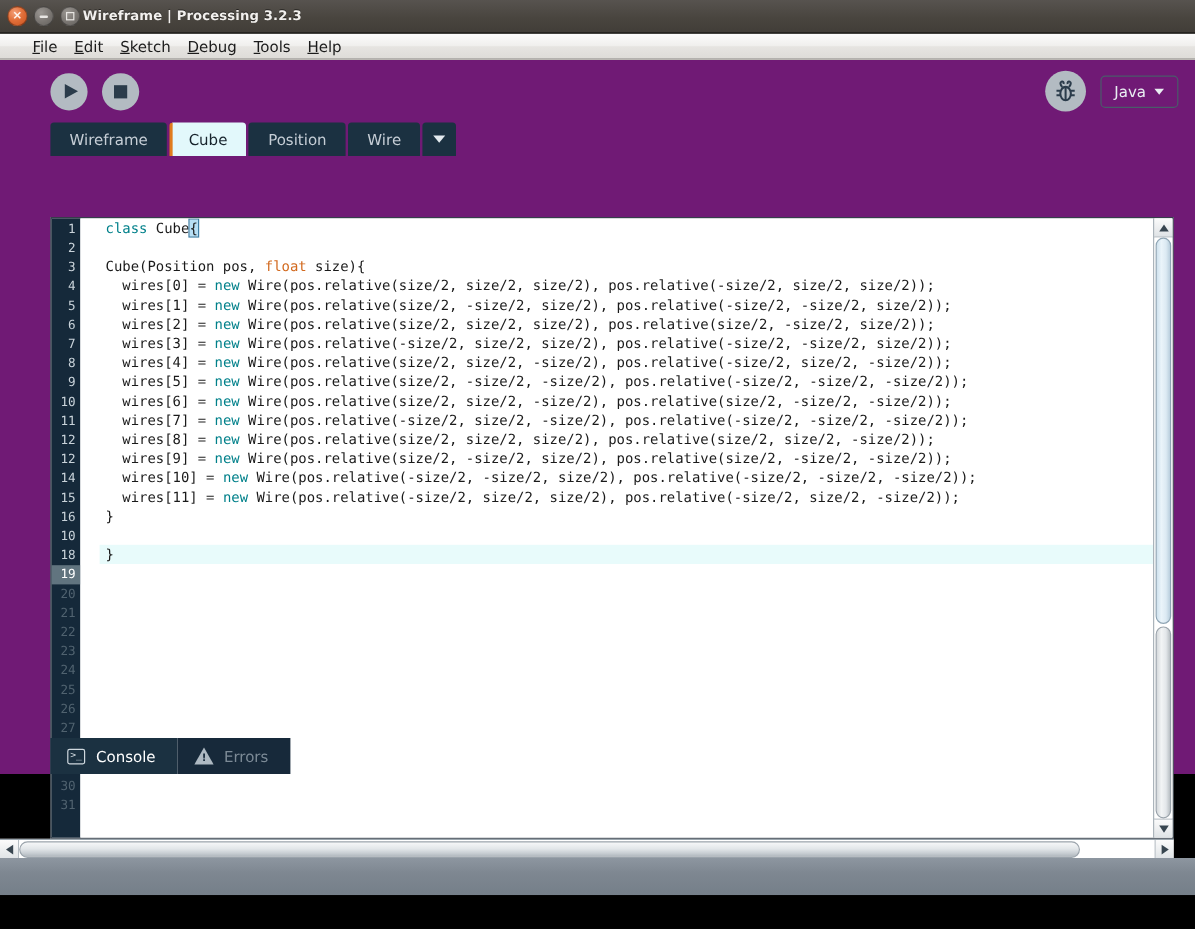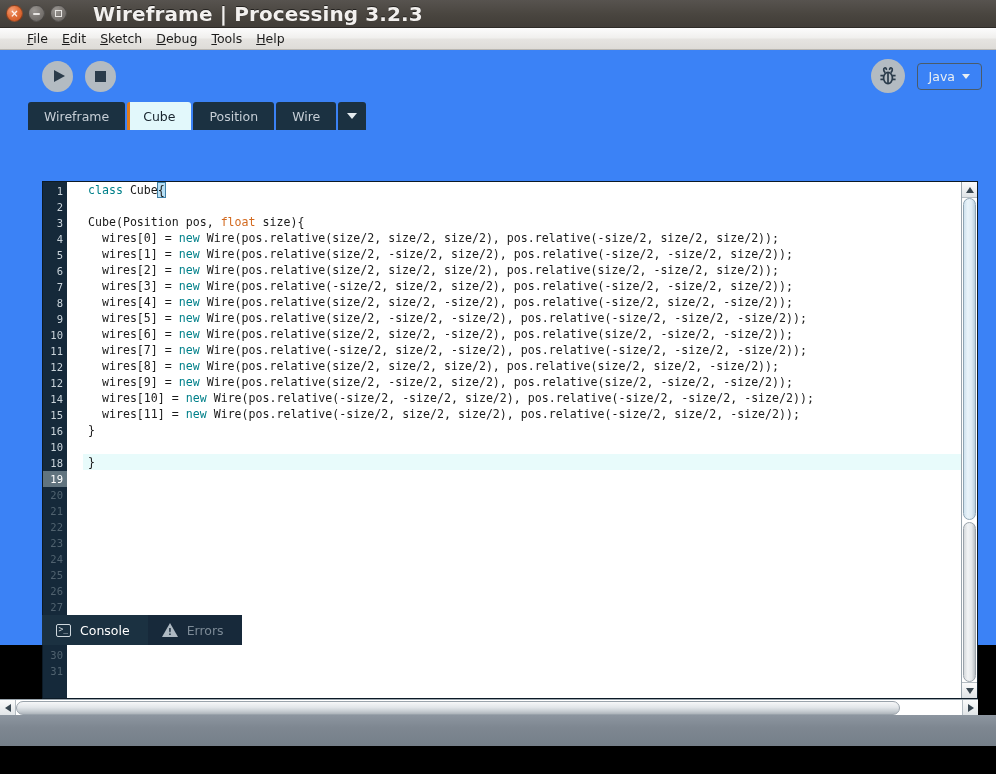--- a/index.html
+++ b/index.html
@@ -29,43 +29,43 @@
     background: radial-gradient(circle at 35% 30%, #f4a07a 0%, #e2703a 45%, #c9521f 100%);
     color: #fff4ee; font-weight: bold;
   }
   .wbtn.min, .wbtn.max {
     background: radial-gradient(circle at 35% 30%, #9b9793 0%, #7c7874 50%, #625f5b 100%);
     color: #e8e6e3;
   }
   .wbtn .bar { width: 7px; height: 2px; background: #e8e6e3; border-radius: 1px; }
   .wbtn .sq { width: 7px; height: 7px; border: 1.5px solid #e8e6e3; }
   .wtitle {
-    margin-left: 26px;
-    color: #f2f0ee; font-size: 20px; font-weight: bold;
+    margin-left: 2px;
+    color: #f2f0ee; font-size: 11px; font-weight: bold;
     font-family: "DejaVu Sans", sans-serif;
     text-shadow: 0 -1px 0 rgba(0,0,0,.55);
     letter-spacing: .1px;
   }
 
   
   .menubar {
     height: 22px; width: 996px;
     background: linear-gradient(to bottom,#fcfcfc 0%,#f0efed 48%,#e6e4e1 52%,#dedcd8 100%);
     border-bottom: 1px solid #b9b6b1;
     display: flex; align-items: center; padding-left: 20px;
     font-size: 12.5px; color: #1b1b1b;
     font-family: "DejaVu Sans", sans-serif;
   }
   .menuitem { padding: 2px 7px; cursor: default; white-space: nowrap; }
   .menuitem u { text-decoration: underline; }
 
   
   .ide {
     width: 996px; height: 595px;
-    background: #3b82f6;
+    background: #701a75;
     position: relative;
   }
 
   
   .toolbar {
     height: 52px; display: flex; align-items: center;
     padding: 0 14px 0 42px; position: relative;
   }
   .runbtns { display: flex; gap: 12px; align-items: center; }
   .circbtn {
@@ -101,21 +101,21 @@
   .caret {
     width: 0; height: 0;
     border-left: 4.5px solid transparent;
     border-right: 4.5px solid transparent;
     border-top: 5.5px solid #e9eef2;
   }
 
   
   .tabrow {
     display: flex; align-items: flex-end;
-    padding-left: 28px; height: 28px;
+    padding-left: 42px; height: 28px;
   }
   .tab {
     height: 28px; min-width: 52px;
     display: flex; align-items: center; justify-content: center;
     padding: 0 16px;
     font-size: 12.5px; color: #c6ced6;
     background: #1b3141;
     border-top-left-radius: 3px; border-top-right-radius: 3px;
     margin-right: 2px;
     cursor: pointer;

